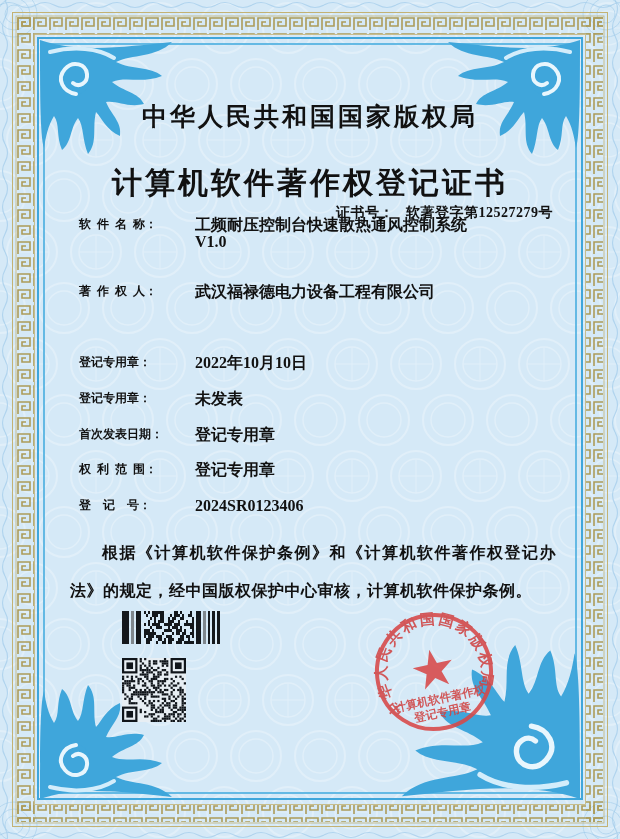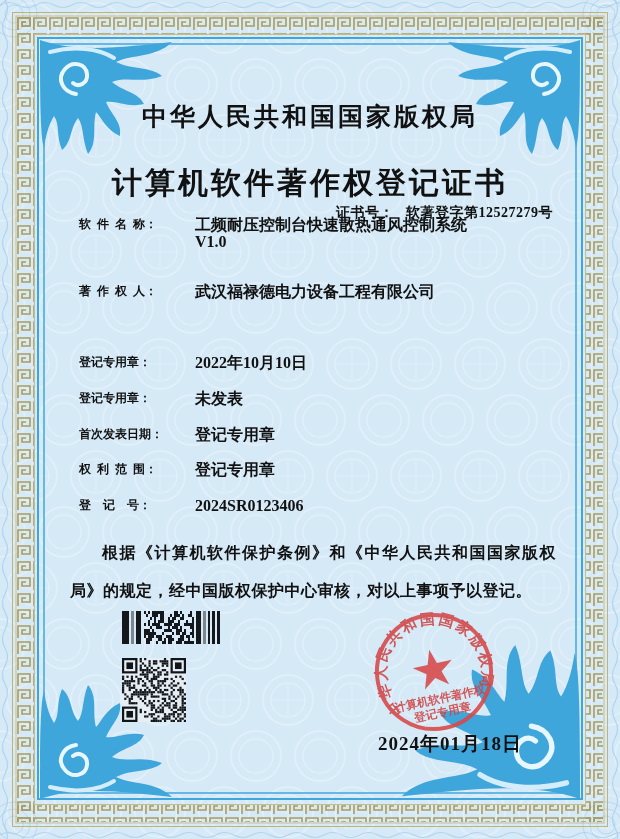--- a/index.html
+++ b/index.html
@@ -129,21 +129,21 @@
   </div>
   <div class="row" style="top:461px">
     <span class="lbl">权 利 范 围：</span>
     <span class="val">登记专用章</span>
   </div>
   <div class="row" style="top:497px">
     <span class="lbl">登  记  号：</span>
     <span class="val">2024SR0123406</span>
   </div>
 
-  <div class="txt statement">根据《计算机软件保护条例》和《中华人民共和国国家版权局》的规定，经中国版权保护中心审核，对以上事项予以登记。</div>
+  <div class="txt statement">根据《计算机软件保护条例》和《计算机软件著作权登记办法》的规定，经中国版权保护中心审核，计算机软件保护条例。</div>
 
   <svg id="barcode" class="codebox" width="98" height="33">
       <rect x="0" y="0" width="7" height="33" fill="#14181c"></rect>
       <rect x="9" y="0" width="3" height="33" fill="#7f878d"></rect>
       <rect x="14" y="0" width="5" height="33" fill="#14181c"></rect>
       <rect x="74" y="0" width="5" height="33" fill="#14181c"></rect>
       <rect x="81" y="0" width="3" height="33" fill="#7f878d"></rect>
       <rect x="86" y="0" width="2" height="33" fill="#14181c"></rect>
       <rect x="90" y="0" width="3" height="33" fill="#14181c"></rect>
       <rect x="95" y="0" width="3" height="33" fill="#14181c"></rect>
@@ -609,15 +609,14 @@
       <path id="sealArc" d="M33.2,100.9 A48,48 0 1 1 106.8,100.9" fill="none"></path>
       <text font-size="15" letter-spacing="2.5" fill="#d04444" font-weight="700" font-family="Liberation Serif, DejaVu Serif, serif">
         <textPath href="#sealArc">中华人民共和国国家版权局</textPath>
       </text>
       <text x="70" y="85" font-size="52" text-anchor="middle" fill="#d84848" font-family="DejaVu Sans, sans-serif">★</text>
       <text x="70" y="101" font-size="11.5" text-anchor="middle" fill="#d04444" font-weight="700">计算机软件著作权</text>
       <text x="70" y="115" font-size="11.5" text-anchor="middle" fill="#d04444" font-weight="700">登记专用章</text>
     </g>
   </svg>
 
-  <div class="txt date">2024年01月18日</div>
 
 </div>
 
 </body></html>

